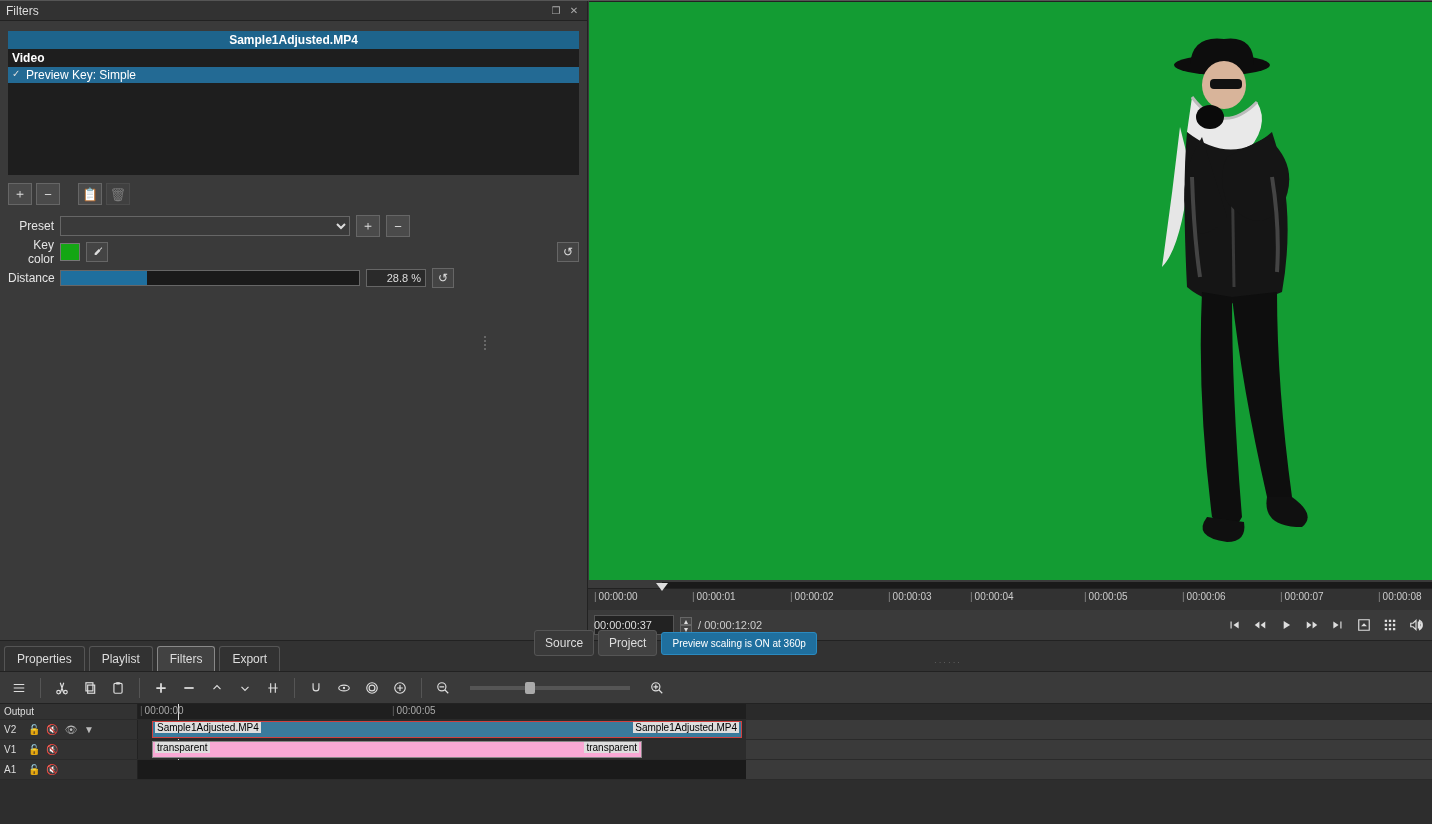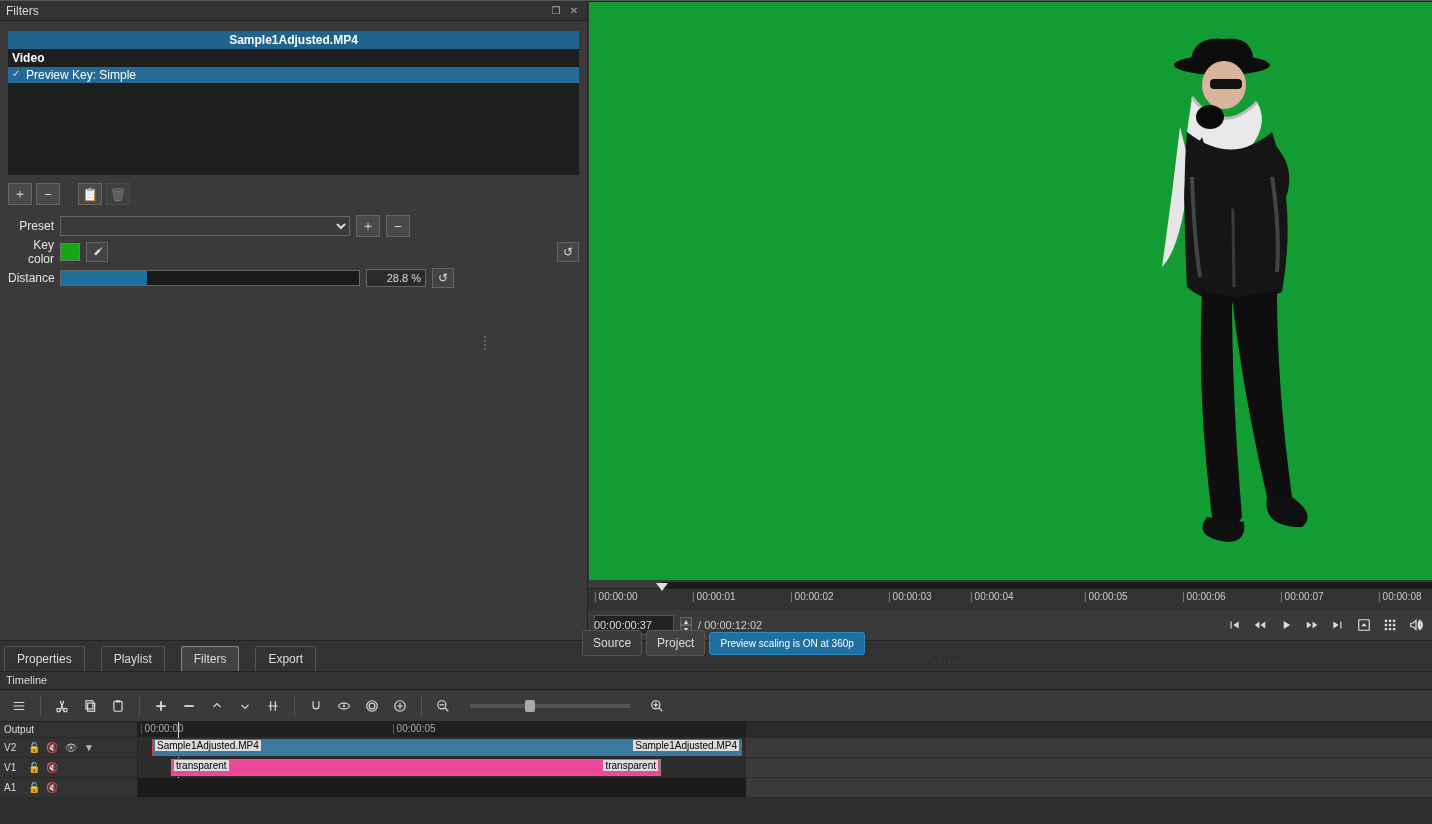--- a/index.html
+++ b/index.html
@@ -246,21 +246,21 @@
   border-top:1px solid #222;
   border-bottom:1px solid #222;
   padding:0 4px;
   position:relative;
 }
 .tab {
   padding: 5px 12px;
   background:#323232;
   border:1px solid #555;
   border-bottom:none;
-  margin-right:16px;
+  margin-right:4px;
   cursor:pointer;
   color:#ddd;
   font-size:12px;
   border-radius:3px 3px 0 0;
 }
 .tab.active { background:#424242; border-color:#888;}
 .source-project {
   margin-left:auto;
   display:flex;
   gap:4px;
@@ -360,21 +360,21 @@
   position:absolute;
   top:1px; bottom:1px;
   border:1px solid #888;
   font-size:10px;
   padding:0 2px;
   color:#111;
   overflow:hidden;
   white-space:nowrap;
 }
 .clip.v2 { background:#3a7a9c; border-color:#d04040; color:#fff;}
-.clip.v1 { background:#ec4899; color:#fff;margin-left:19px;}
+.clip.v1 { background:#f9a8d4; color:#fff;}
 .clip .lab { background:#ddd; color:#000; padding:0 2px; display:inline-block;}
 .playhead-line {
   position:absolute;
   top:0;
   bottom:-60px;
   width:1px;
   background:#ddd;
 }
 .track-body.dark { background:#1a1a1a; }
 .tracks .track-row .track-body::after{
@@ -558,21 +558,20 @@
   <div class="source-project">
     <div class="sp-btn">Source</div>
     <div class="sp-btn active">Project</div>
     <div class="preview-badge">Preview scaling is ON at 360p</div>
   </div>
   <div class="filler"></div>
   <div class="drag-dots">······</div>
 </div>
 
 <div class="timeline-panel">
-  <div class="timeline-header">Timeline</div>
   <div class="timeline-toolbar">
     <div class="tbtn">
         <svg viewBox="0 0 24 24">
           <path d="M3 6h18M3 12h18M3 18h18" stroke="#ddd" stroke-width="2"></path>
         </svg>
       </div>
     <div class="sep"></div>
     <div class="tbtn">
         <svg viewBox="0 0 24 24">
           <path fill="#ddd" d="M9 3l6 18M15 3L9 21" stroke="#ddd" stroke-width="2"></path>

